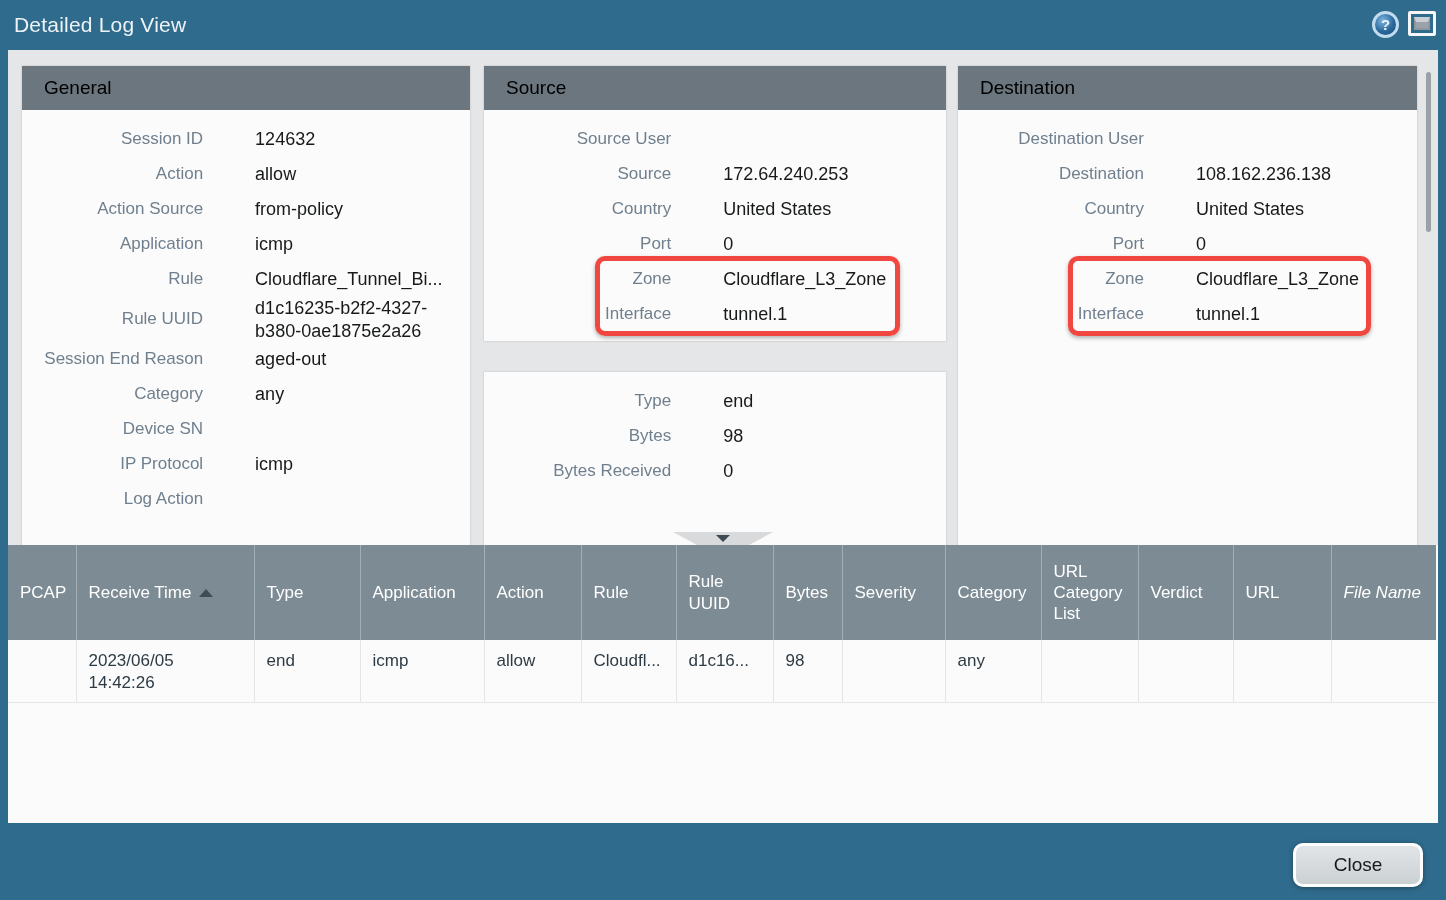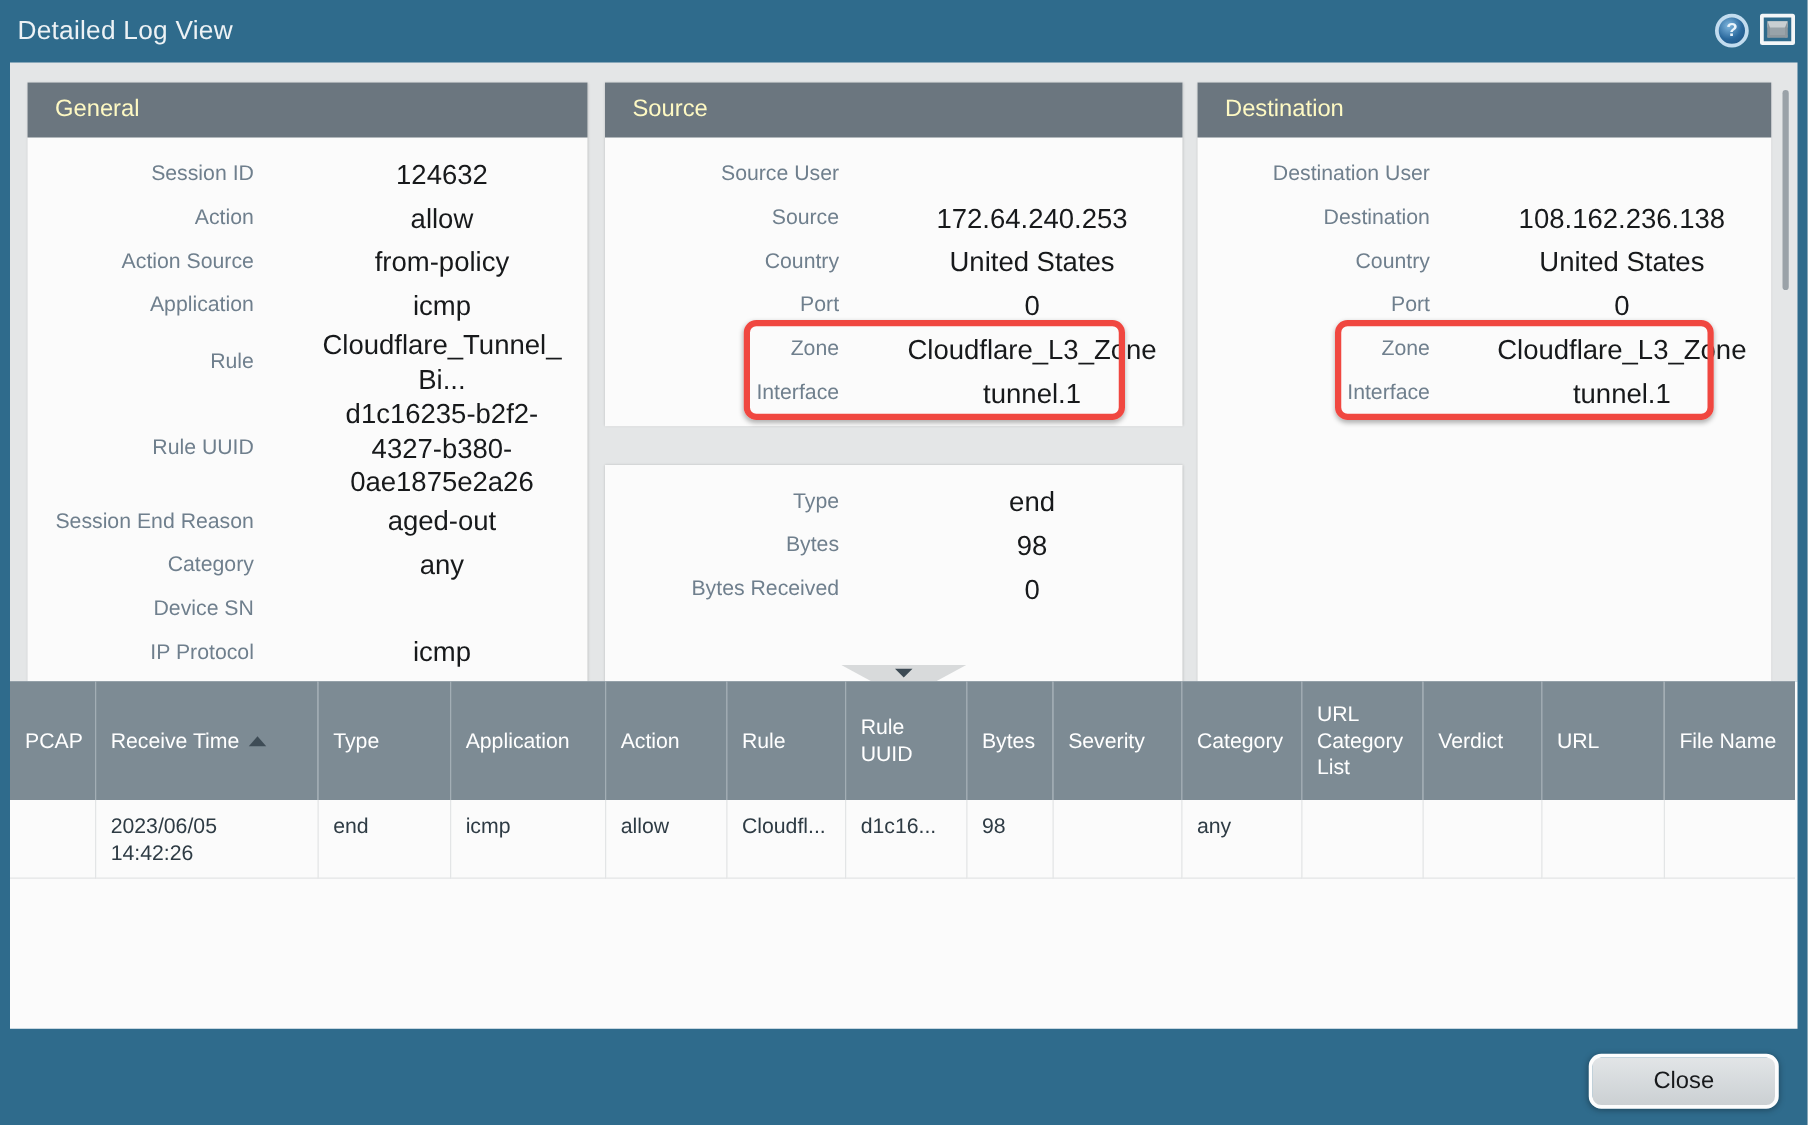--- a/index.html
+++ b/index.html
@@ -33,37 +33,37 @@
     border:2px solid #8E989E; border-top:5px solid #C9CFD2;
   }
 
   
   .content {
     position:absolute; left:8px; top:50px; width:1430px; height:495px;
     background:#E4E6E7; overflow:hidden;
   }
   .panel { position:absolute; background:#FBFBFB; box-shadow:0 0 2px rgba(0,0,0,0.18); }
   .panel-header {
-    height:44px; background:#6B767F; color:#fef9c3;
+    height:44px; background:#6B767F; color:#000000;
     font-size:19px; line-height:44px; padding-left:22px;
   }
   .panel-body { padding:12px 0 8px 0; }
   .panel-general     { left:14px;  top:16px;  width:448px; height:620px; }
   .panel-source      { left:476px; top:16px;  width:462px; height:275px; }
   .panel-details     { left:476px; top:322px; width:462px; height:240px; }
   .panel-destination { left:950px; top:16px;  width:459px; height:620px; }
 
   .frow { display:flex; align-items:center; min-height:35px;gap:36px; }
   .flabel {
     width:44%; text-align:right; color:#6F7F8D;
     font-size:17px; padding-right:16px; flex-shrink:0; line-height:1.2;
   }
   .fvalue {
-    flex:1; color:#17191B; font-size:22px; padding-right:18px;
-    line-height:1.25; word-wrap:break-word; min-width:0;text-align:center;
+    flex:1; color:#17191B; font-size:18px; padding-right:18px;
+    line-height:1.25; word-wrap:break-word; min-width:0;
   }
   .hl-wrap { position:relative; }
   .hl-box {
     position:absolute; left:24%; right:46px; top:-6px; bottom:-4px;
     border:5px solid #F04740; border-radius:10px;
     box-shadow:0 2px 4px rgba(0,0,0,0.30);
     pointer-events:none;
   }
   .scroll-thumb {
     position:absolute; right:7px; top:22px; width:5px; height:160px;
@@ -86,37 +86,37 @@
     border-left:7px solid transparent; border-right:7px solid transparent;
     border-top:7px solid #3C4A54;
   }
   table.log-table { width:1428px; table-layout:fixed; border-collapse:collapse; }
   .log-table th {
     height:95px; background:#7D8B94; color:#FFFFFF;
     font-weight:normal; font-size:17px; text-align:left;
     padding:6px 12px; vertical-align:middle;
     border-right:1px solid #A3AEB5; cursor:pointer; line-height:1.25;
   }
-  .log-table th:last-child { border-right:none; }
+  .log-table th:last-child { border-right:none;font-style:italic; }
   .log-table td {
     height:62px; font-size:17px; color:#2E3B44;
     padding:10px 12px 6px 12px; vertical-align:top;
     border-right:1px solid #E3E5E6; border-bottom:1px solid #E3E5E6;
     line-height:1.3; overflow:hidden;
   }
   .log-table td:last-child { border-right:none; }
   .sort-asc-icon {
     display:inline-block; width:0; height:0; margin-left:8px;
     border-left:7px solid transparent; border-right:7px solid transparent;
     border-bottom:8px solid #3E4C56; vertical-align:middle;
   }
 
   
   .close-button {
-    position:absolute; right:23px; top:843px; width:152px; height:44px;
+    position:absolute; right:23px; top:843px; width:130px; height:44px;
     background:linear-gradient(#E2E5E7, #CBD0D3);
     border:3px solid #FDFDFD; border-radius:10px;
     font-size:19px; color:#17191B; font-family:"Liberation Sans", sans-serif;
     box-shadow:0 1px 5px rgba(0,0,0,0.35); cursor:pointer;
   }
 </style>
 </head>
 <body>
 
 <div class="titlebar">

